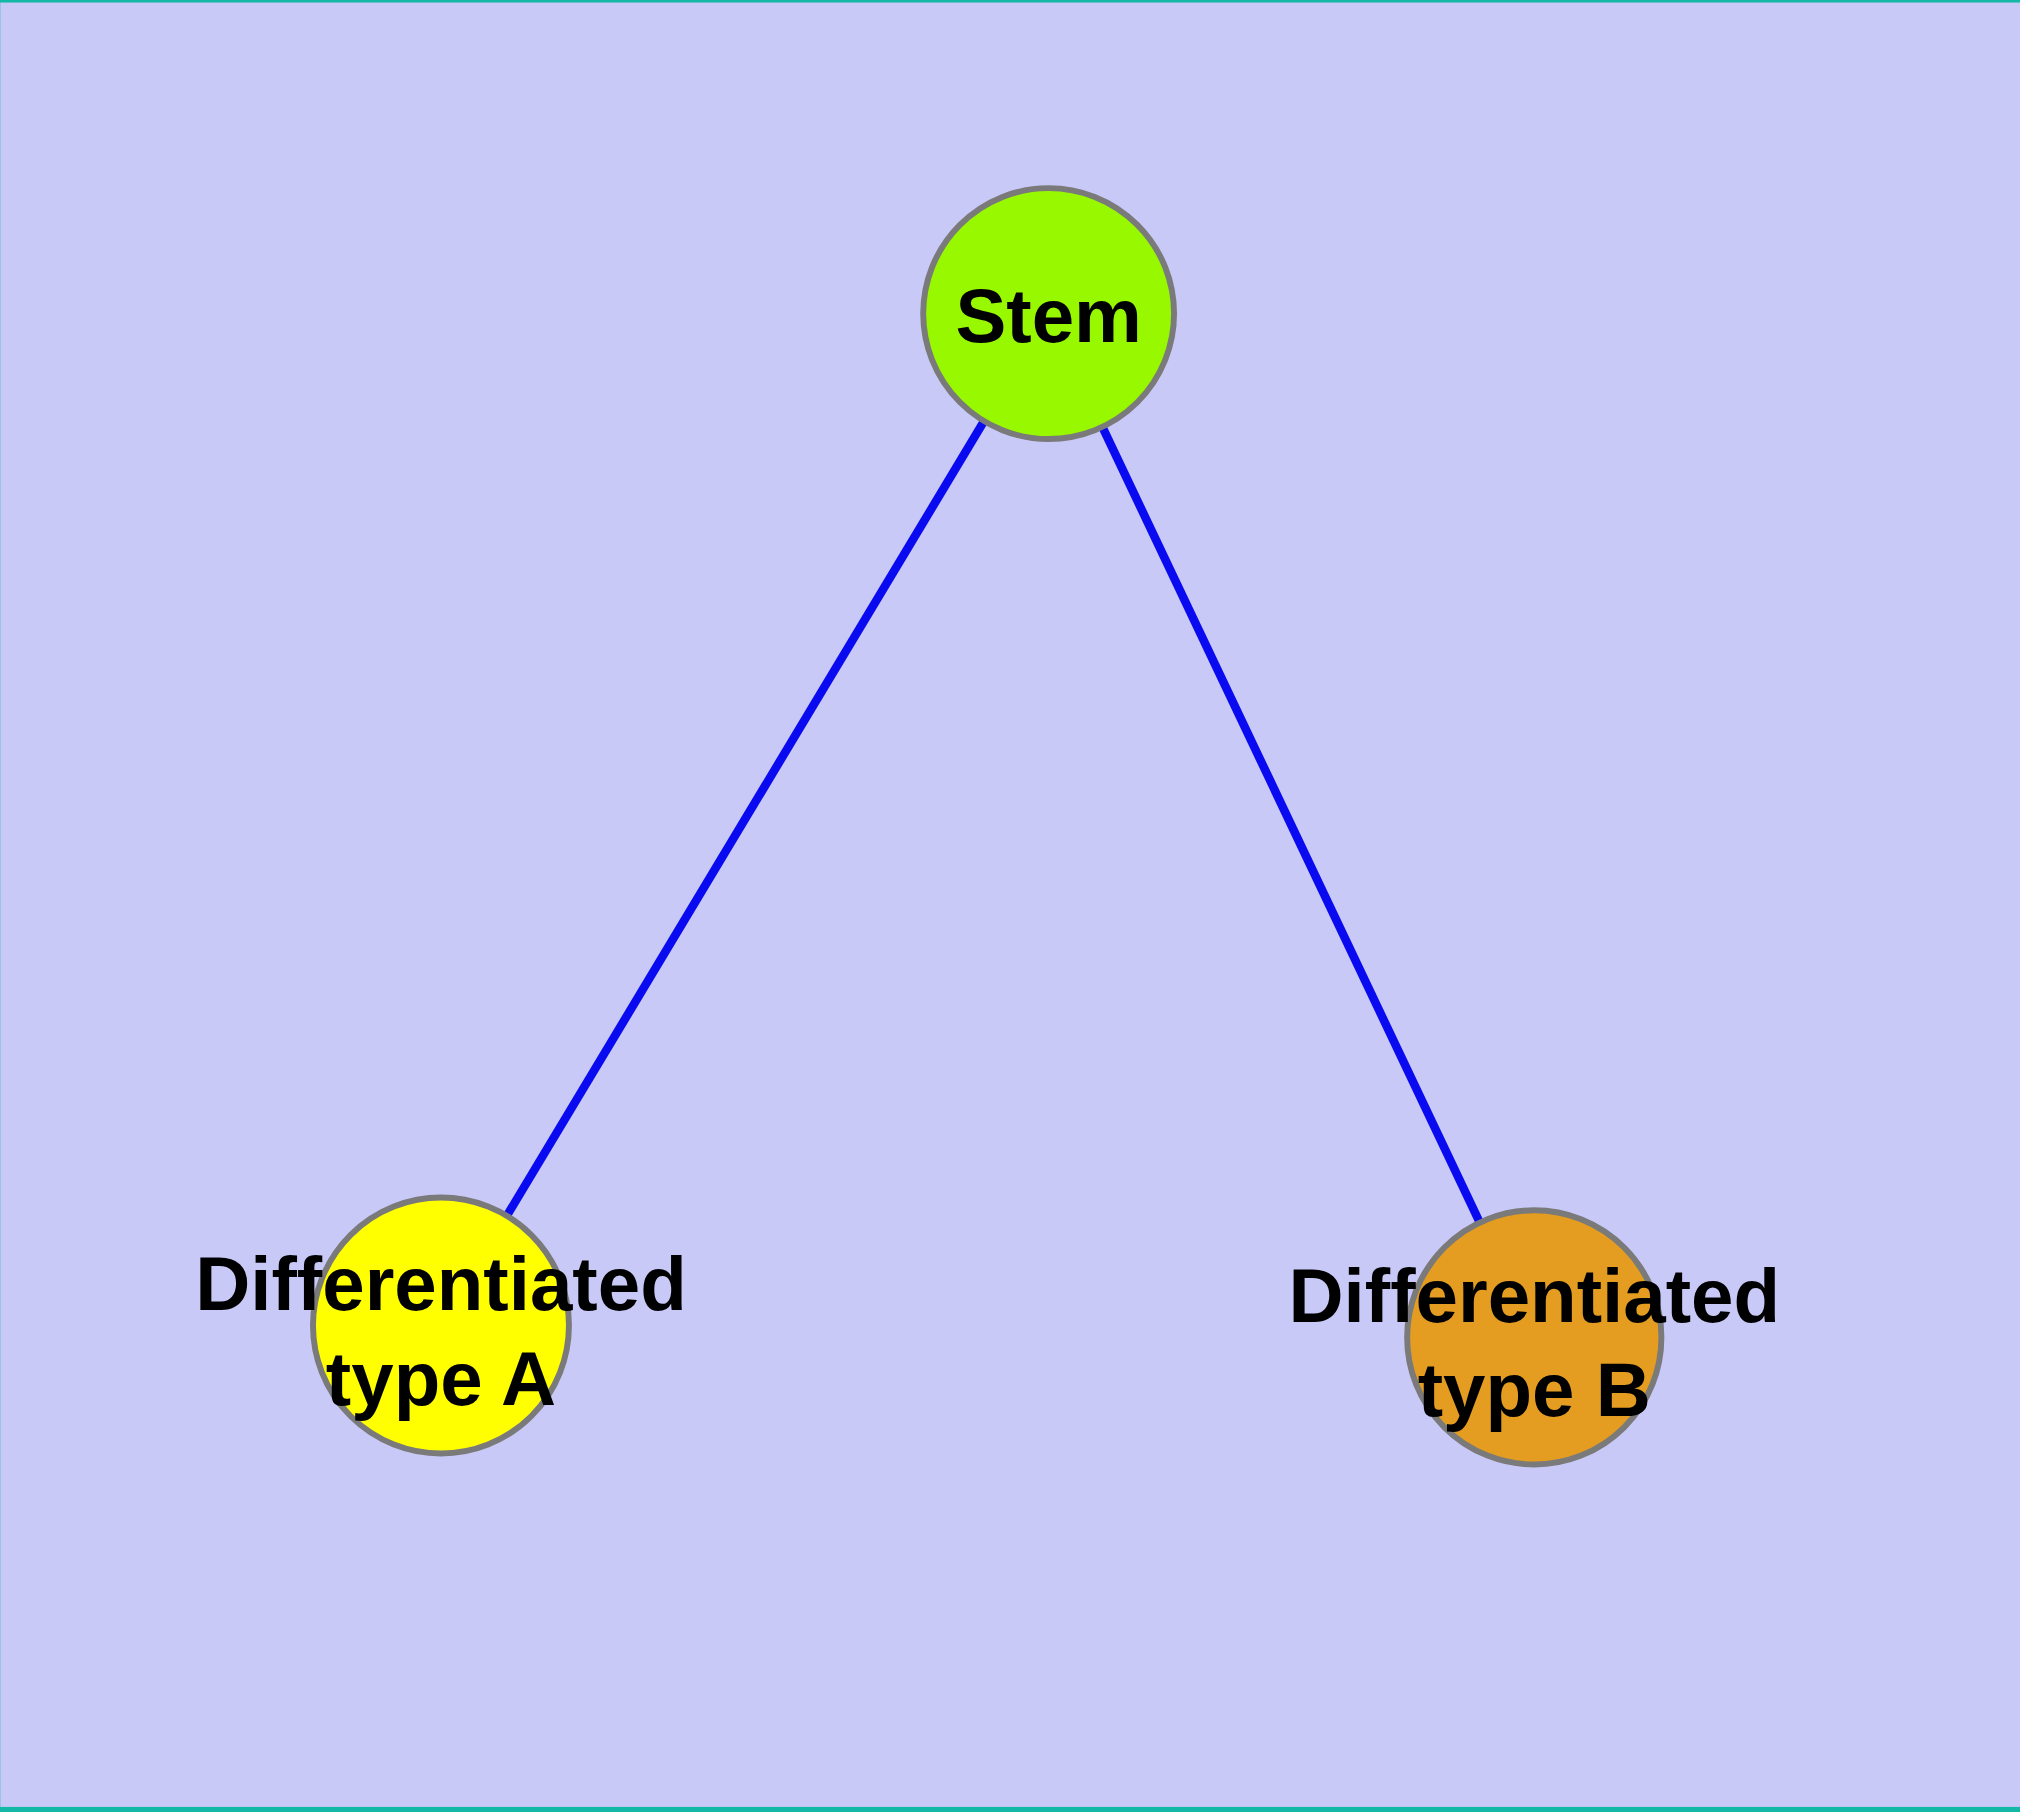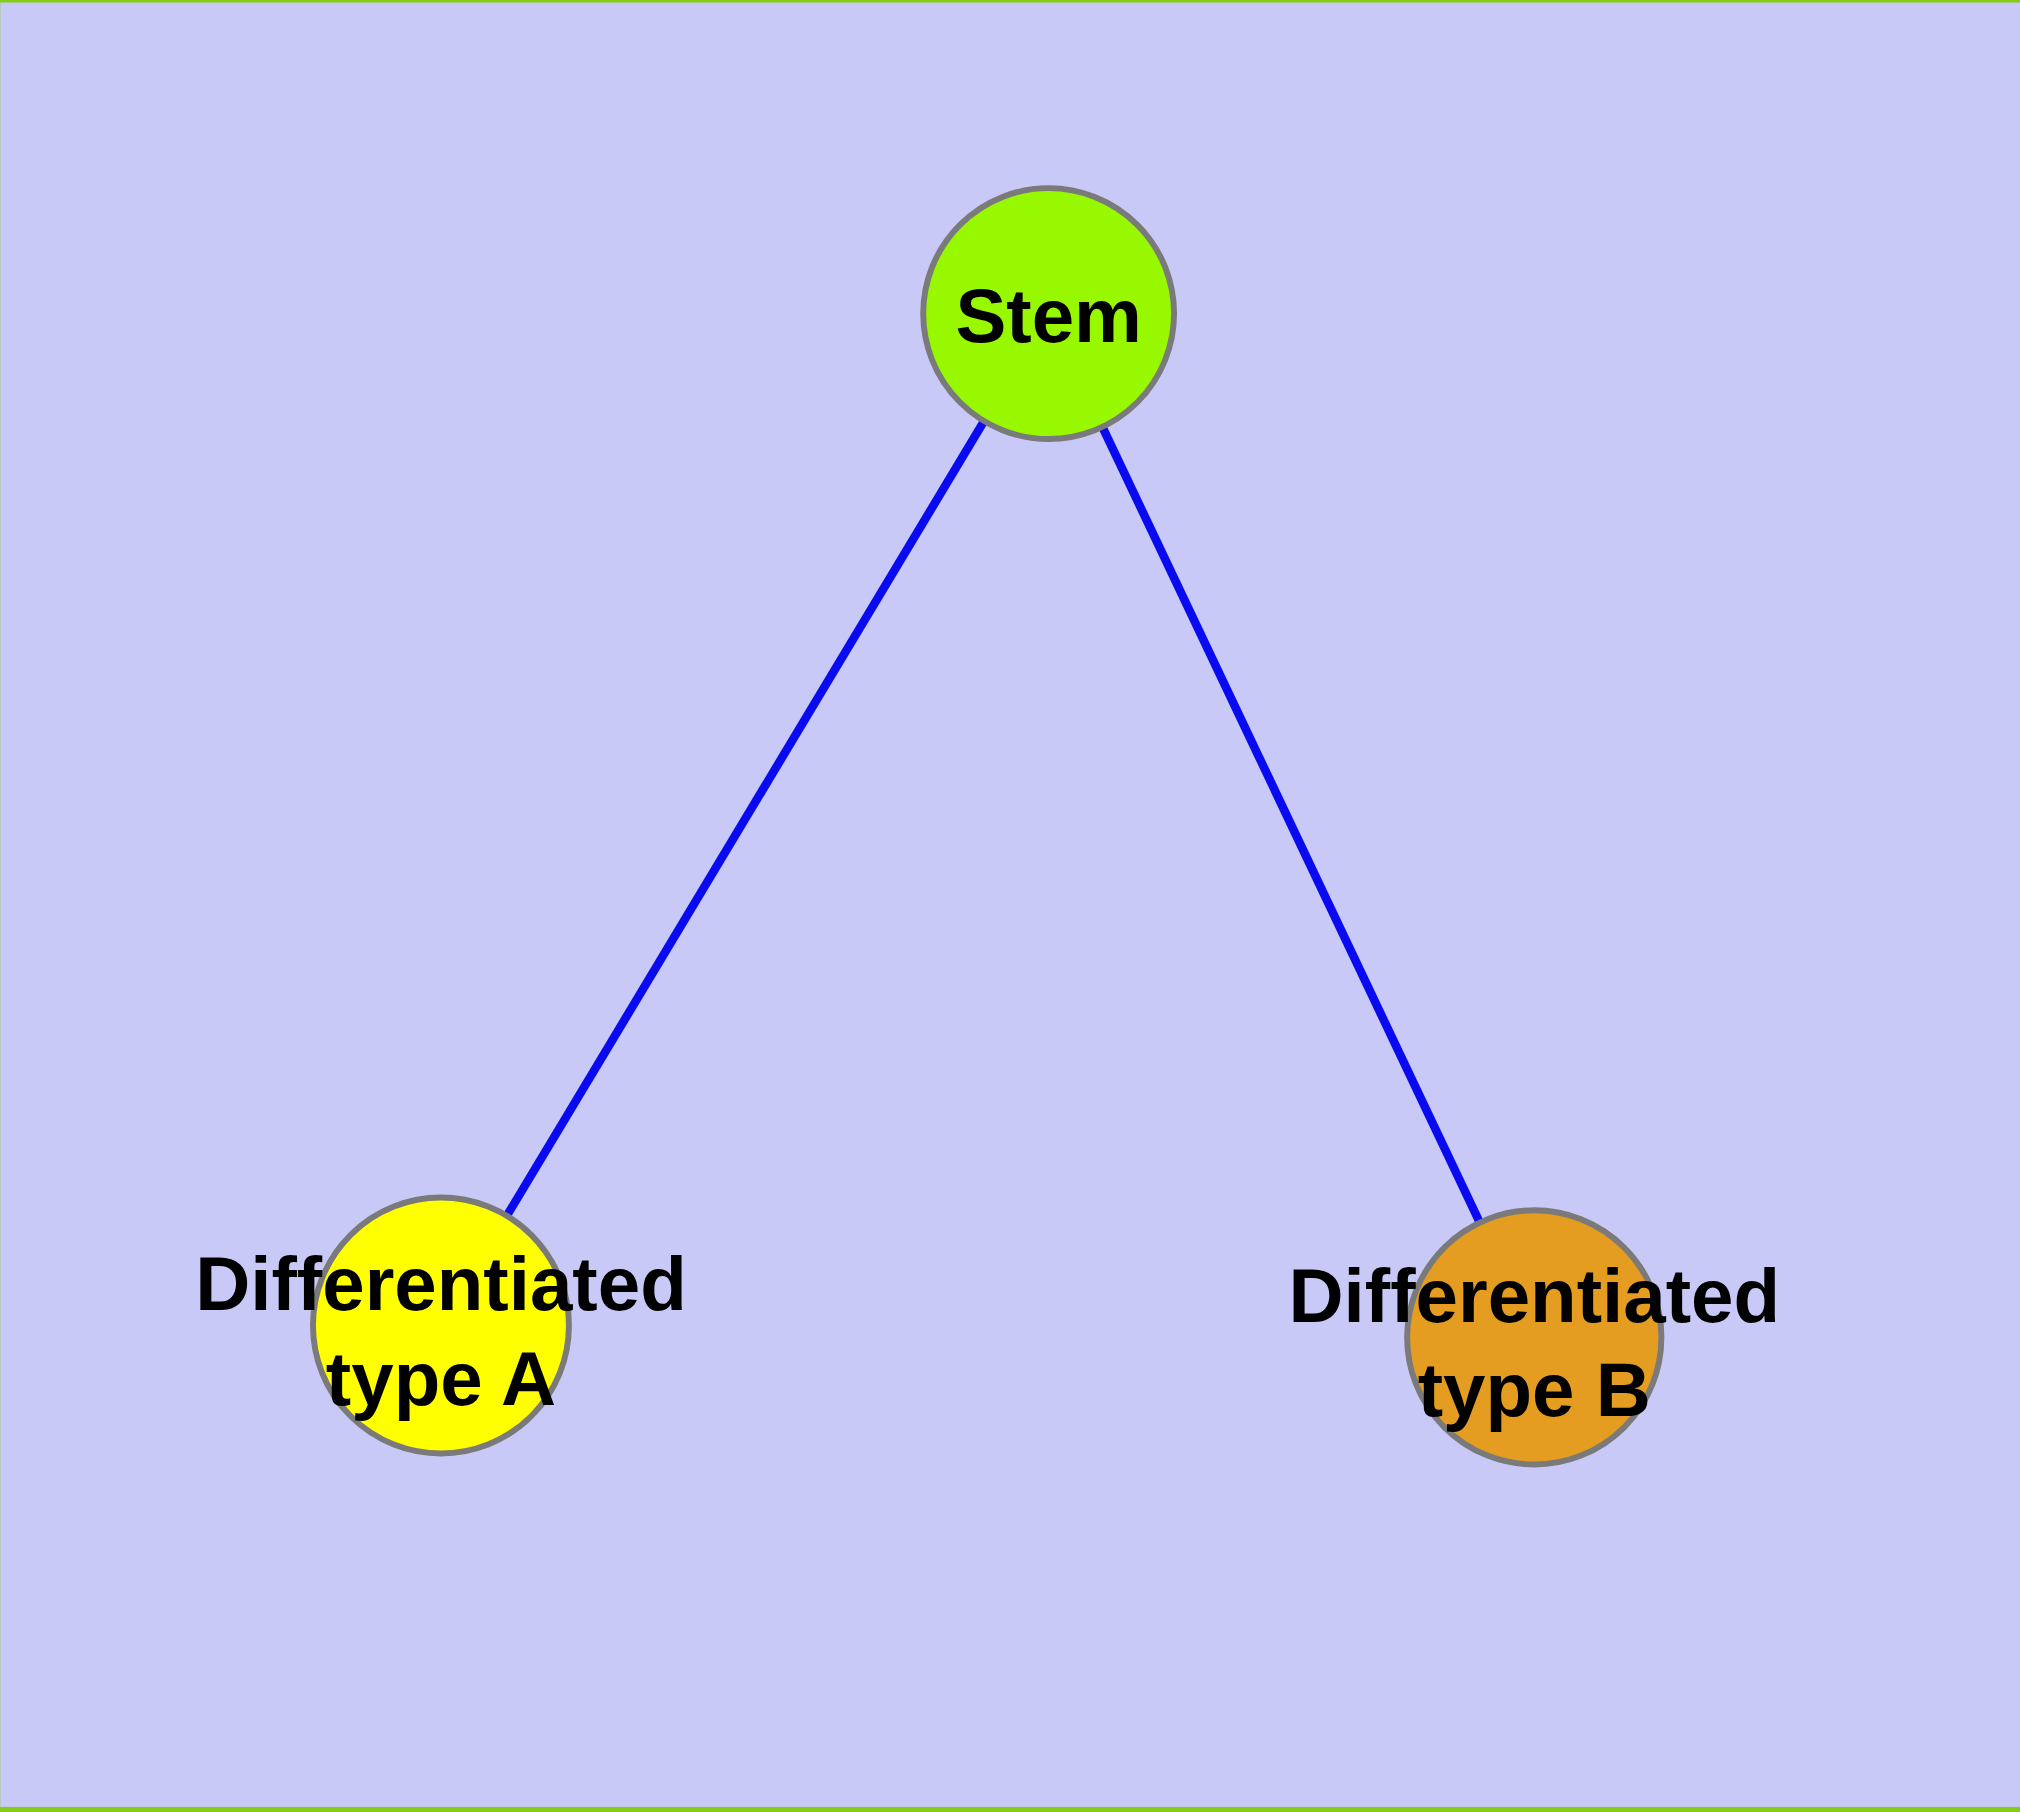--- a/index.html
+++ b/index.html
@@ -4,21 +4,21 @@
 <style>
   html, body {
     margin: 0;
     padding: 0;
     background: #FFFFFF;
   }
   .canvas-wrap {
     width: 2021px;
     height: 1812px;
     position: relative;
-    background: #84cc16;
+    background: #14b8a6;
   }
   svg text {
     font-family: "Liberation Sans", sans-serif;
     font-weight: bold;
     font-size: 90px;
     text-anchor: middle;
     fill: #000000;
   }
 </style>
 </head>

